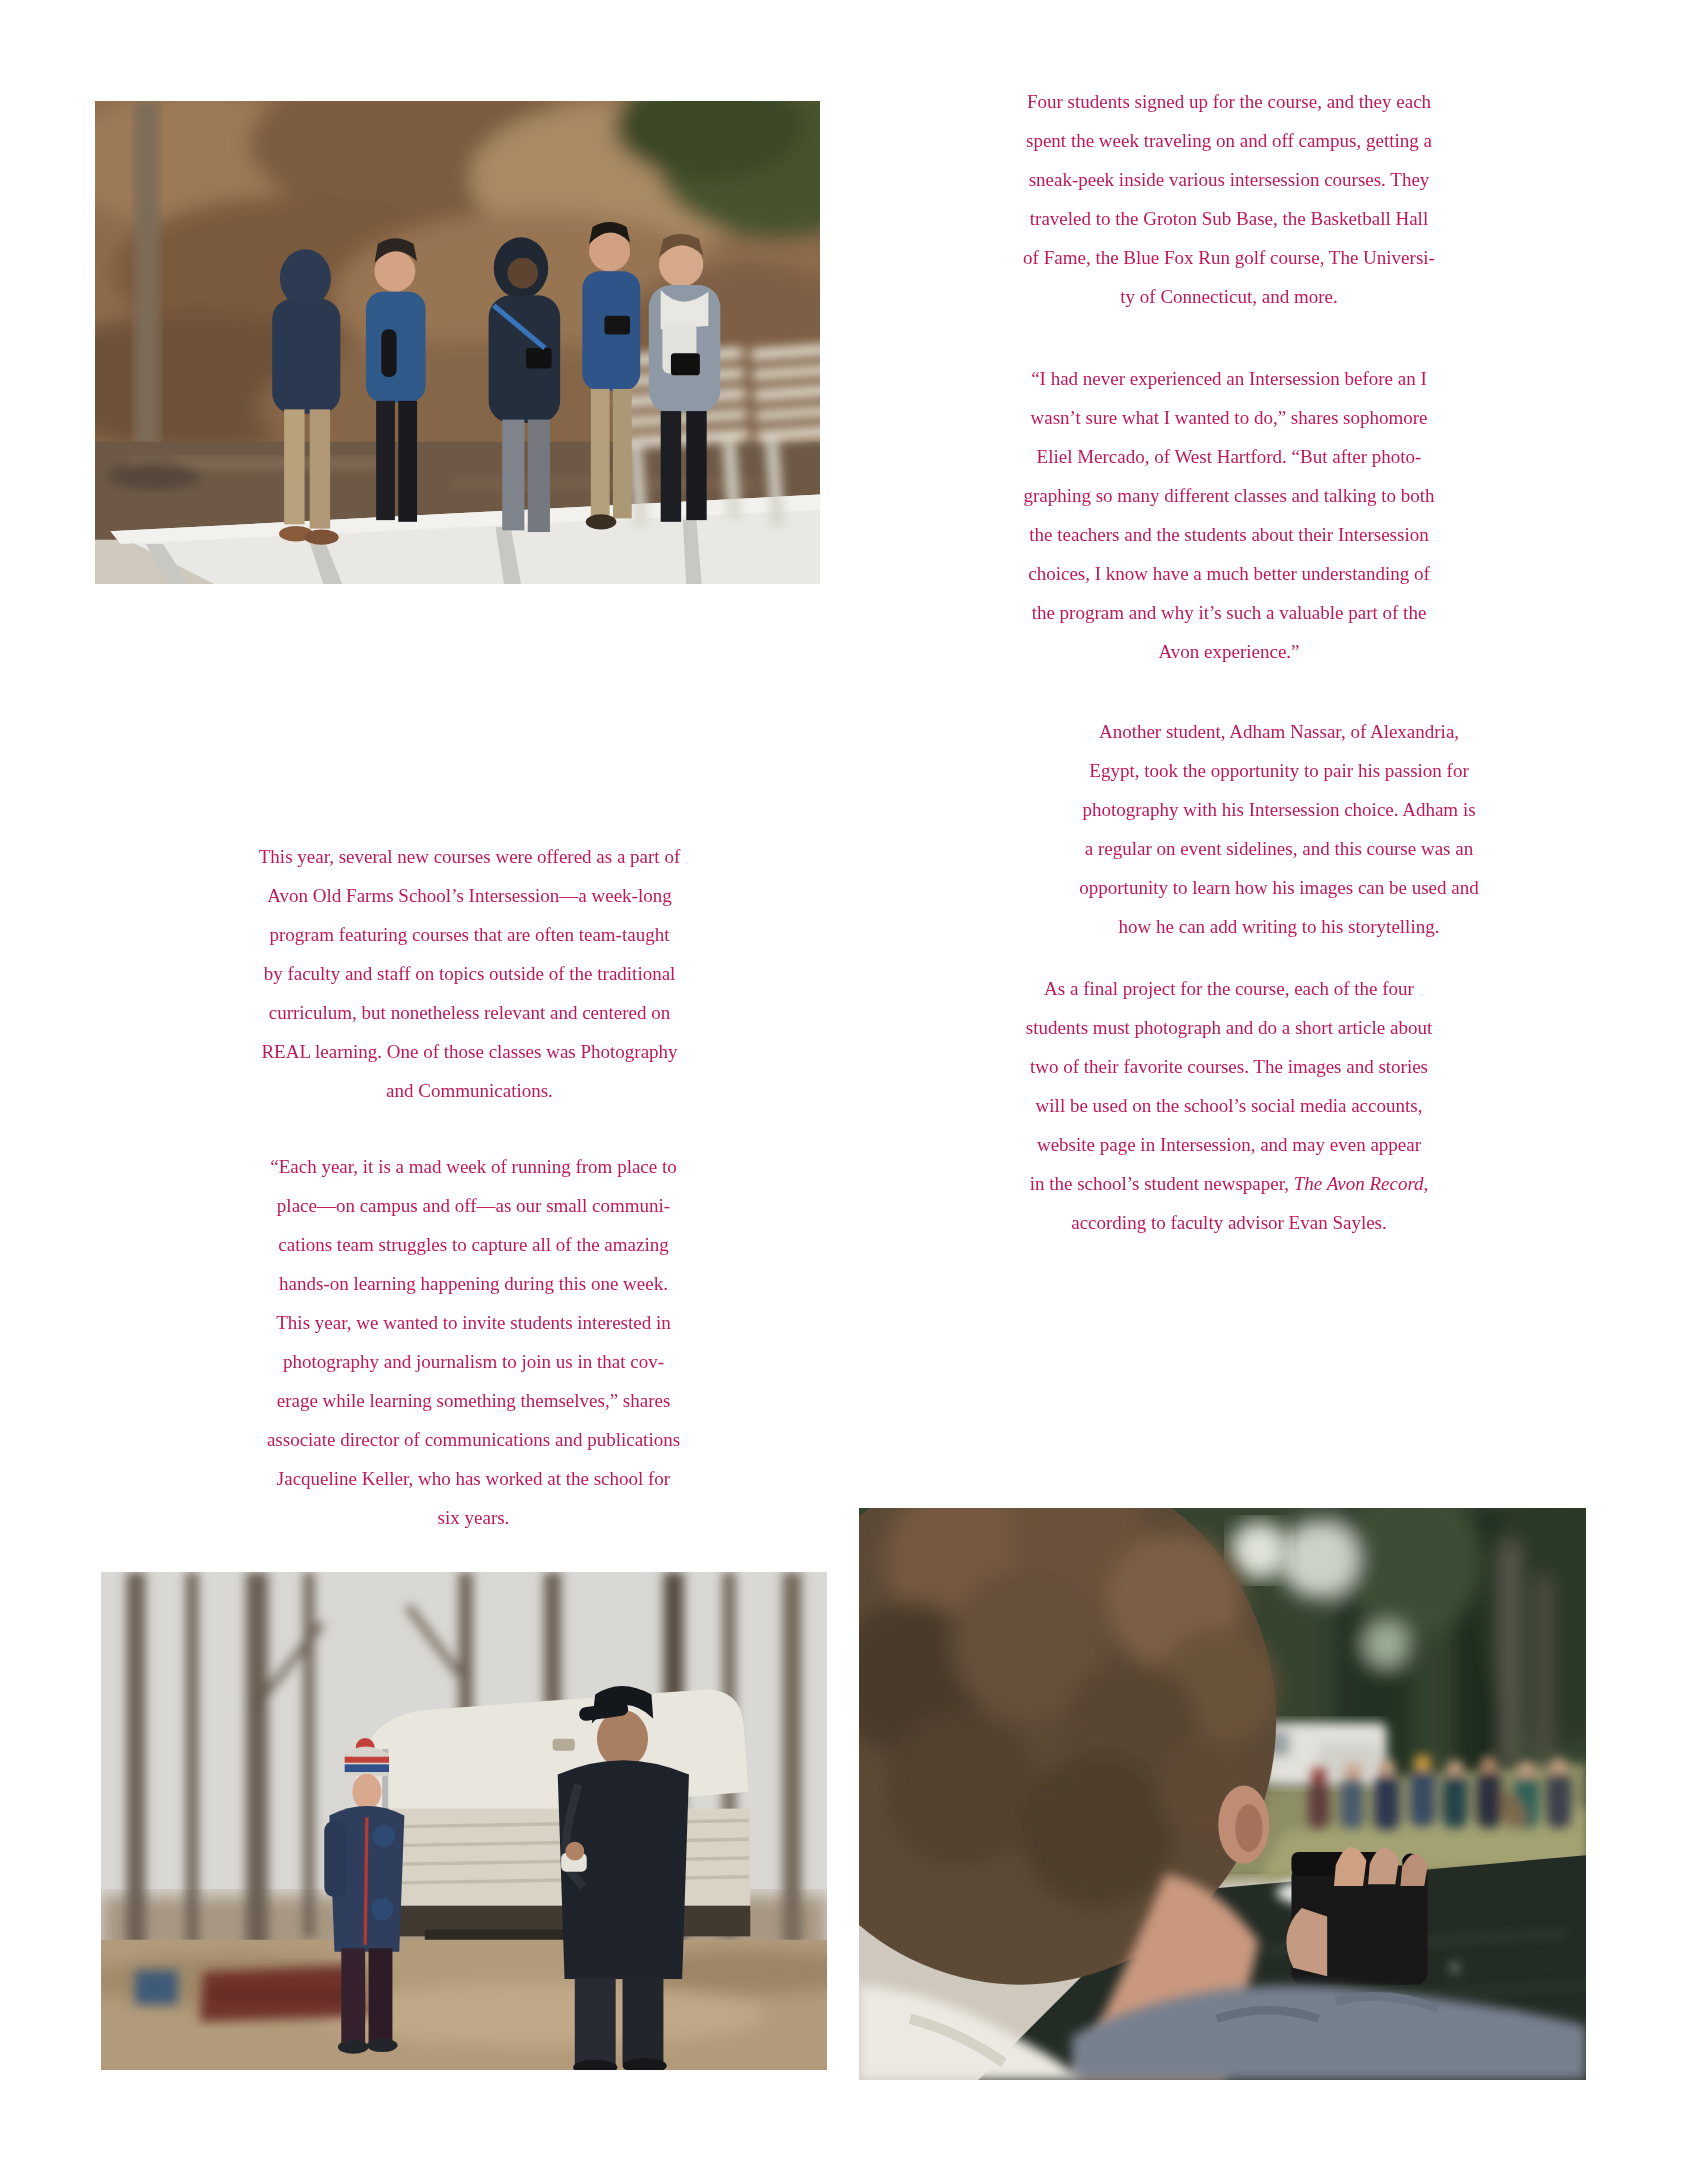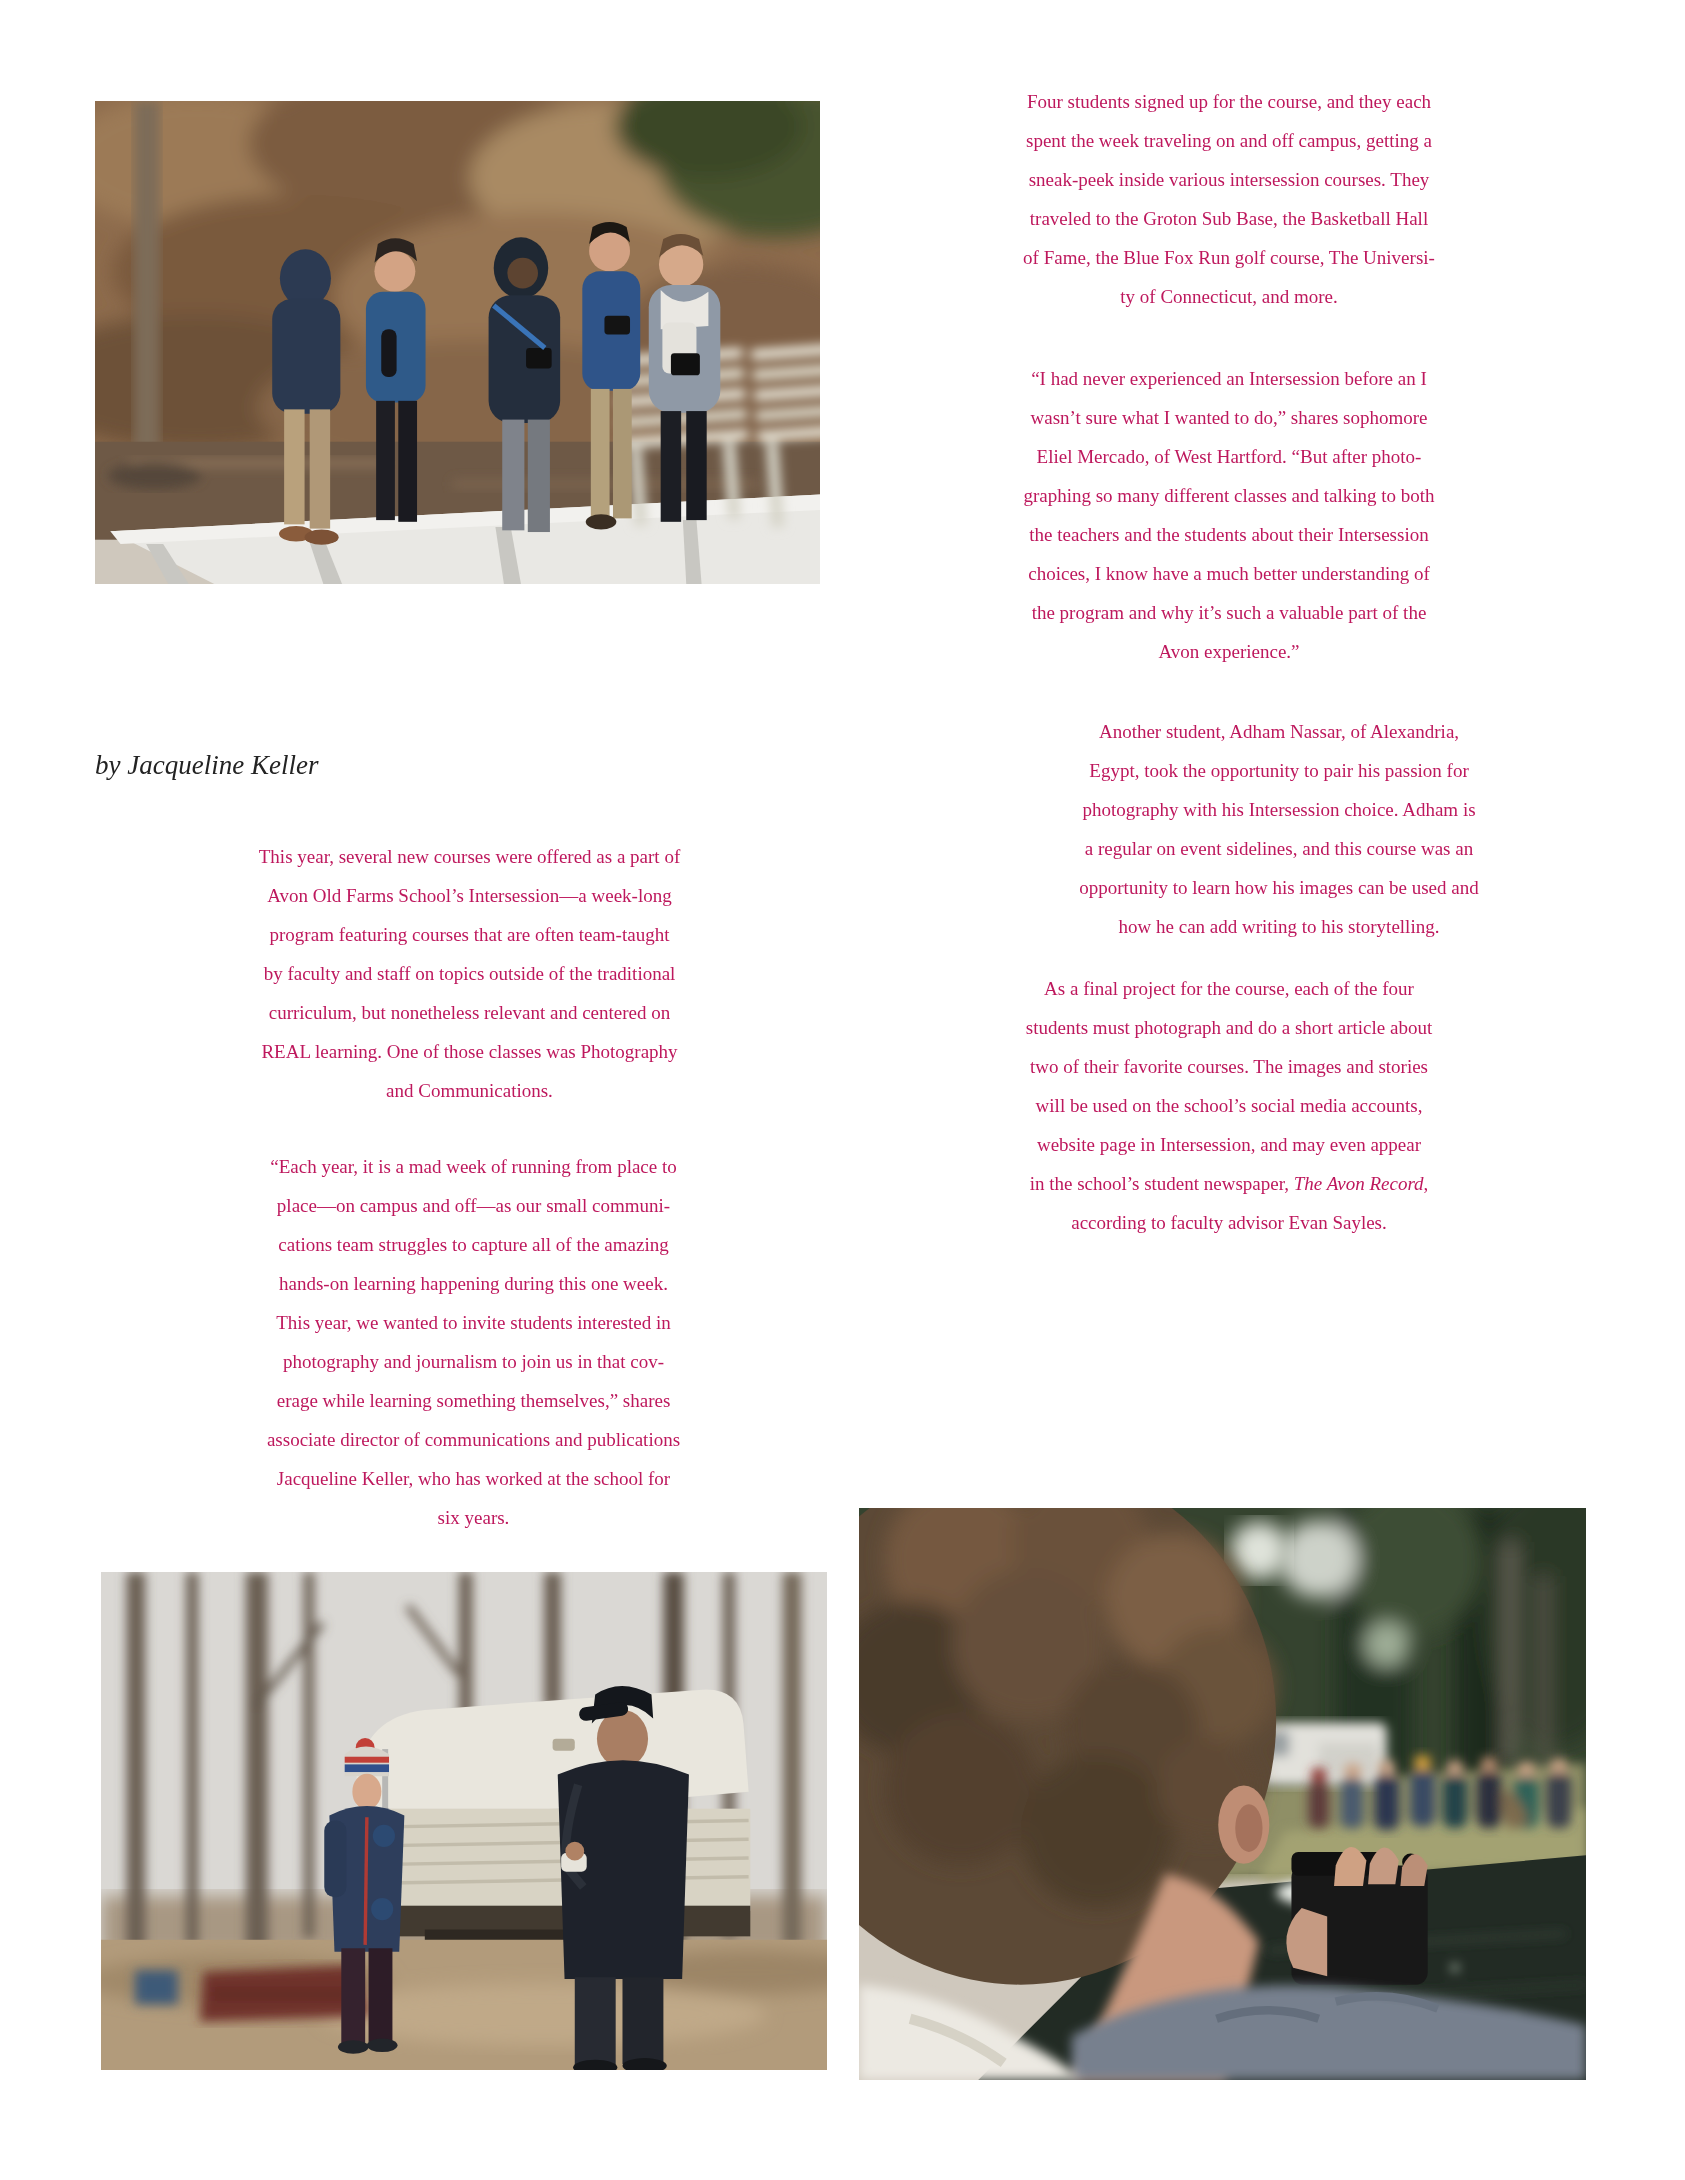--- a/index.html
+++ b/index.html
@@ -120,21 +120,20 @@
         <path d="M664 222 q24 26 56 2 l0 40 -56 4 z" fill="#e9e7e2"></path>
         <rect x="666" y="260" width="40" height="60" rx="8" fill="#e4e2dc"></rect>
         <rect x="664" y="364" width="24" height="130" fill="#1c1e24"></rect>
         <rect x="694" y="364" width="24" height="128" fill="#191b21"></rect>
         <rect x="676" y="296" width="34" height="26" rx="4" fill="#101010"></rect>
       </g>
     </svg>
   </figure>
 
 
-  <div class="abs byline" style="left:95px;top:750px;width:511px;">by Jacqueline Keller</div>
 
   <p class="abs body-par" style="left:95px;top:829px;width:733px;margin:8px;">This year, several new courses were offered as a part of
 Avon Old Farms School’s Intersession—a week-long
 program featuring courses that are often team-taught
 by faculty and staff on topics outside of the traditional
 curriculum, but nonetheless relevant and centered on
 REAL learning. One of those classes was Photography
 and Communications.</p>
 
   <p class="abs body-par" style="left:95px;top:1135px;width:733px;margin:12px;">“Each year, it is a mad week of running from place to

